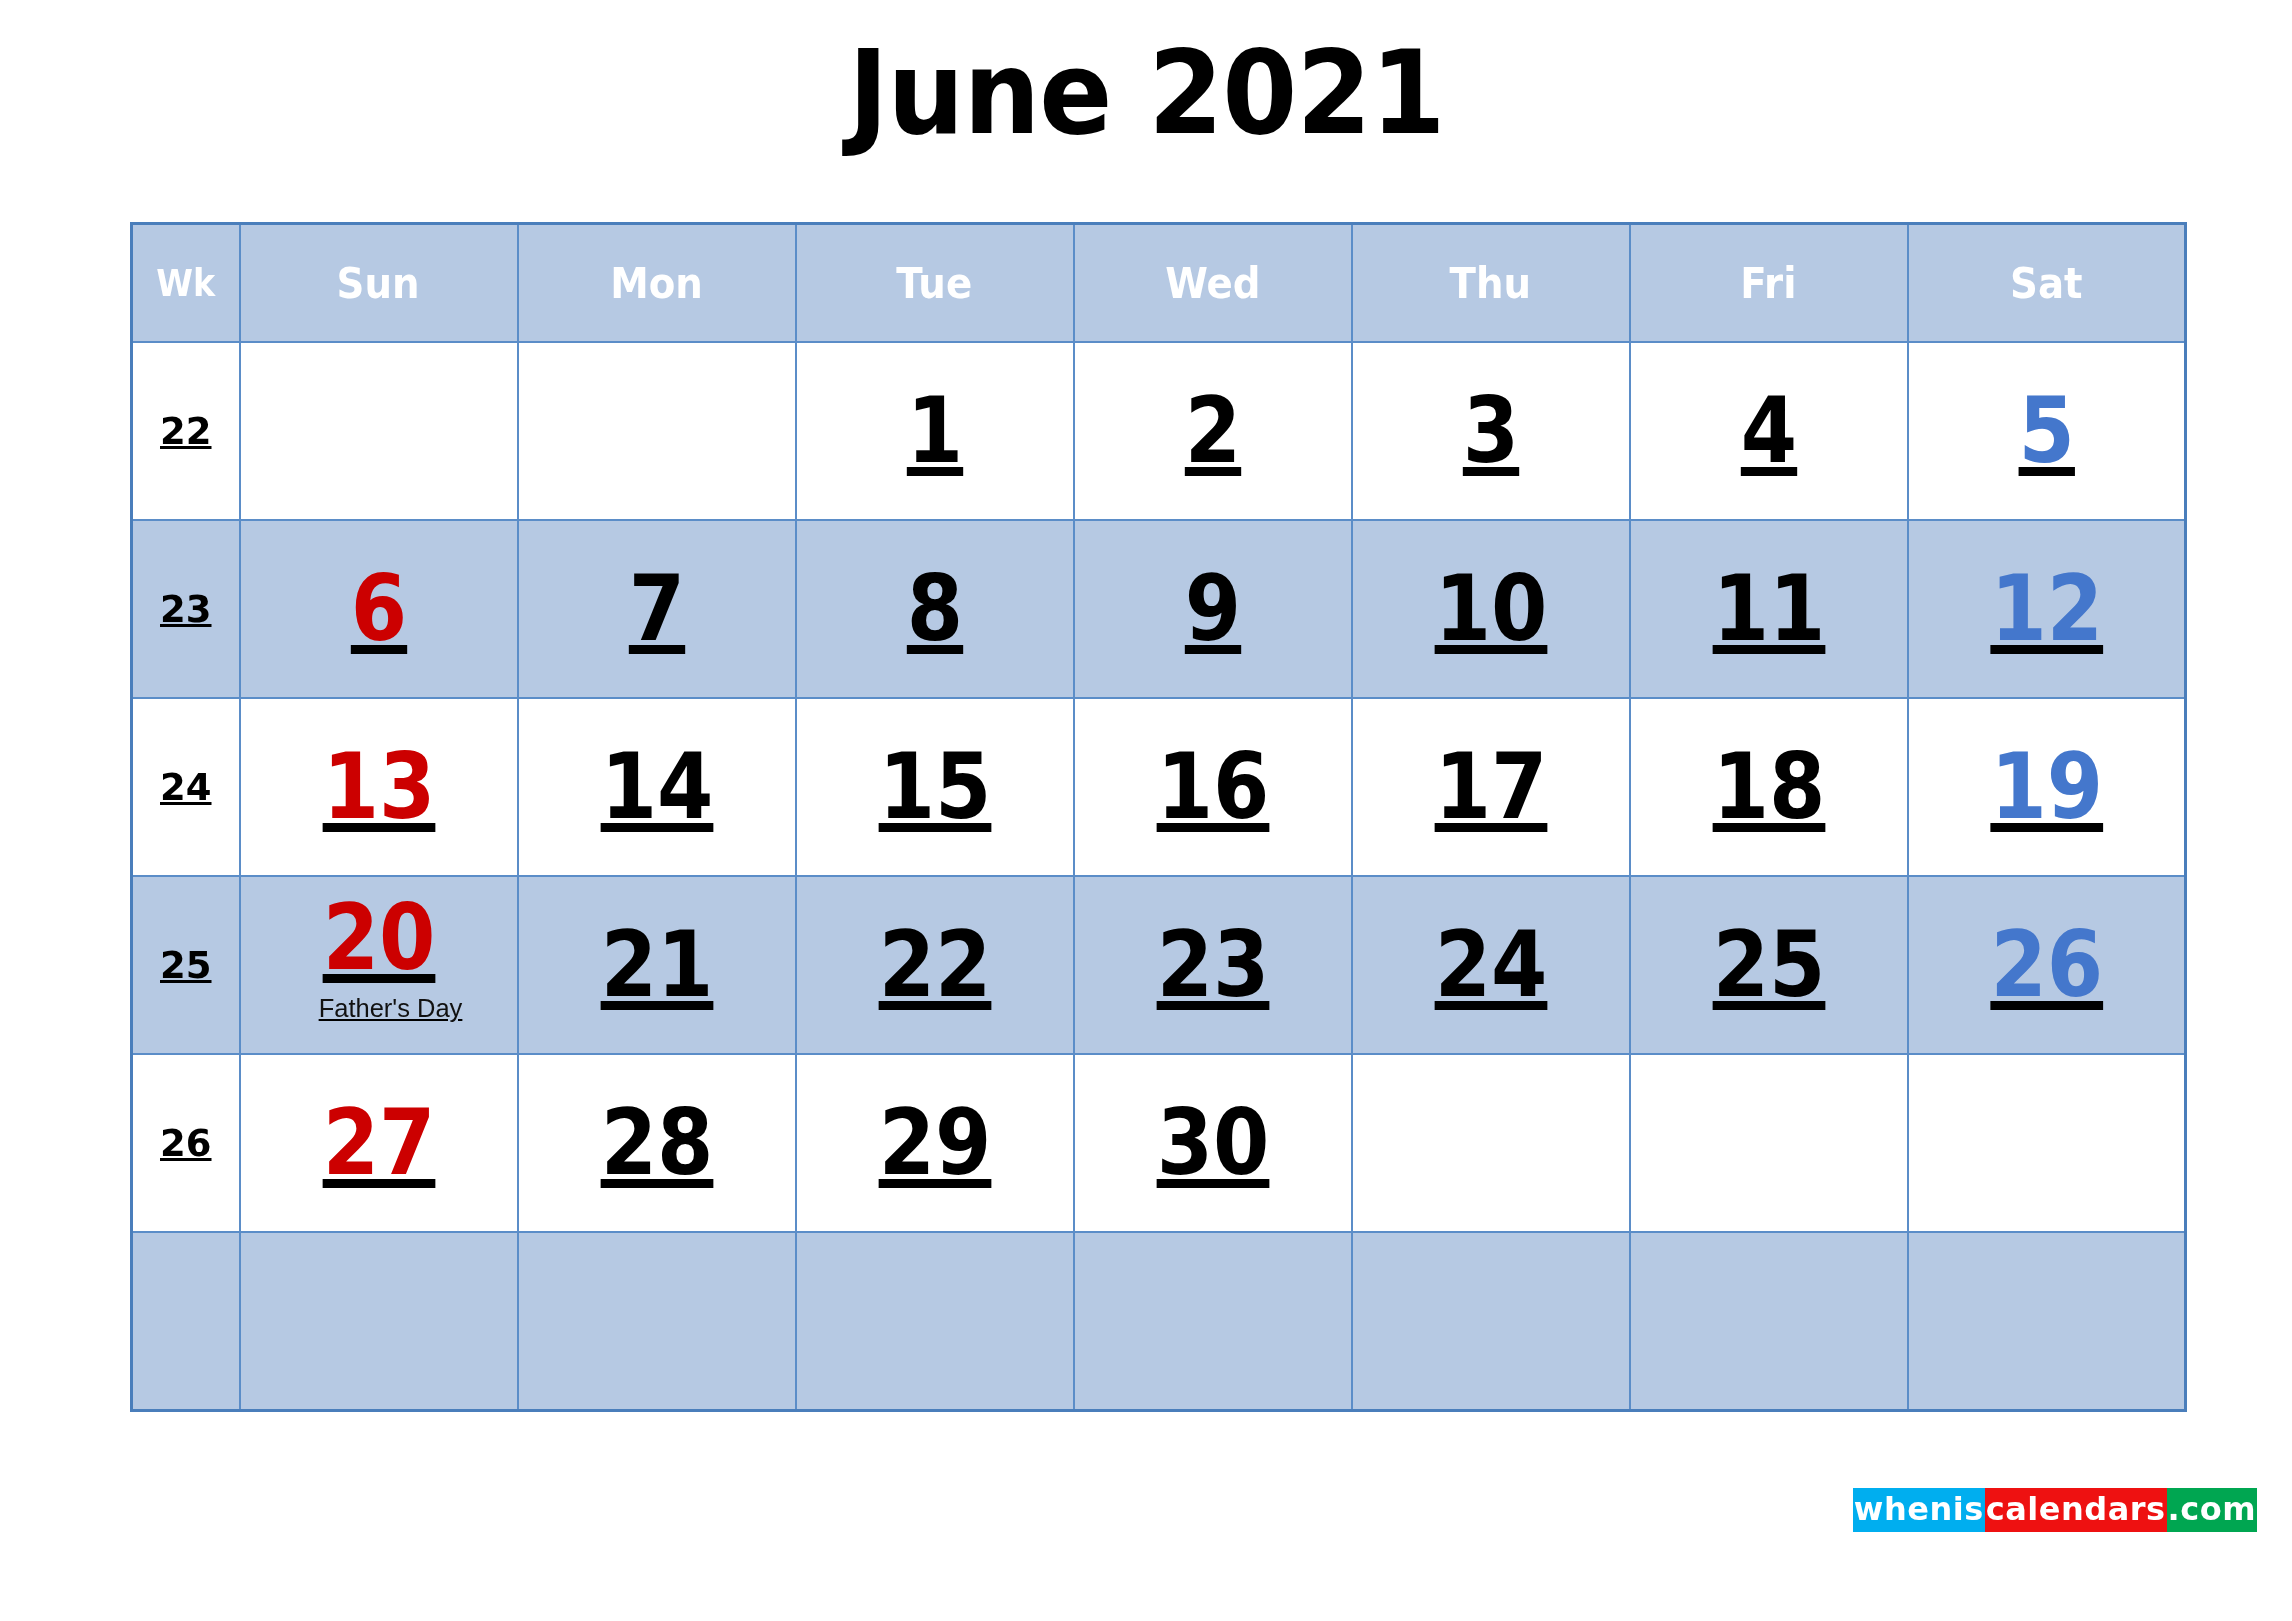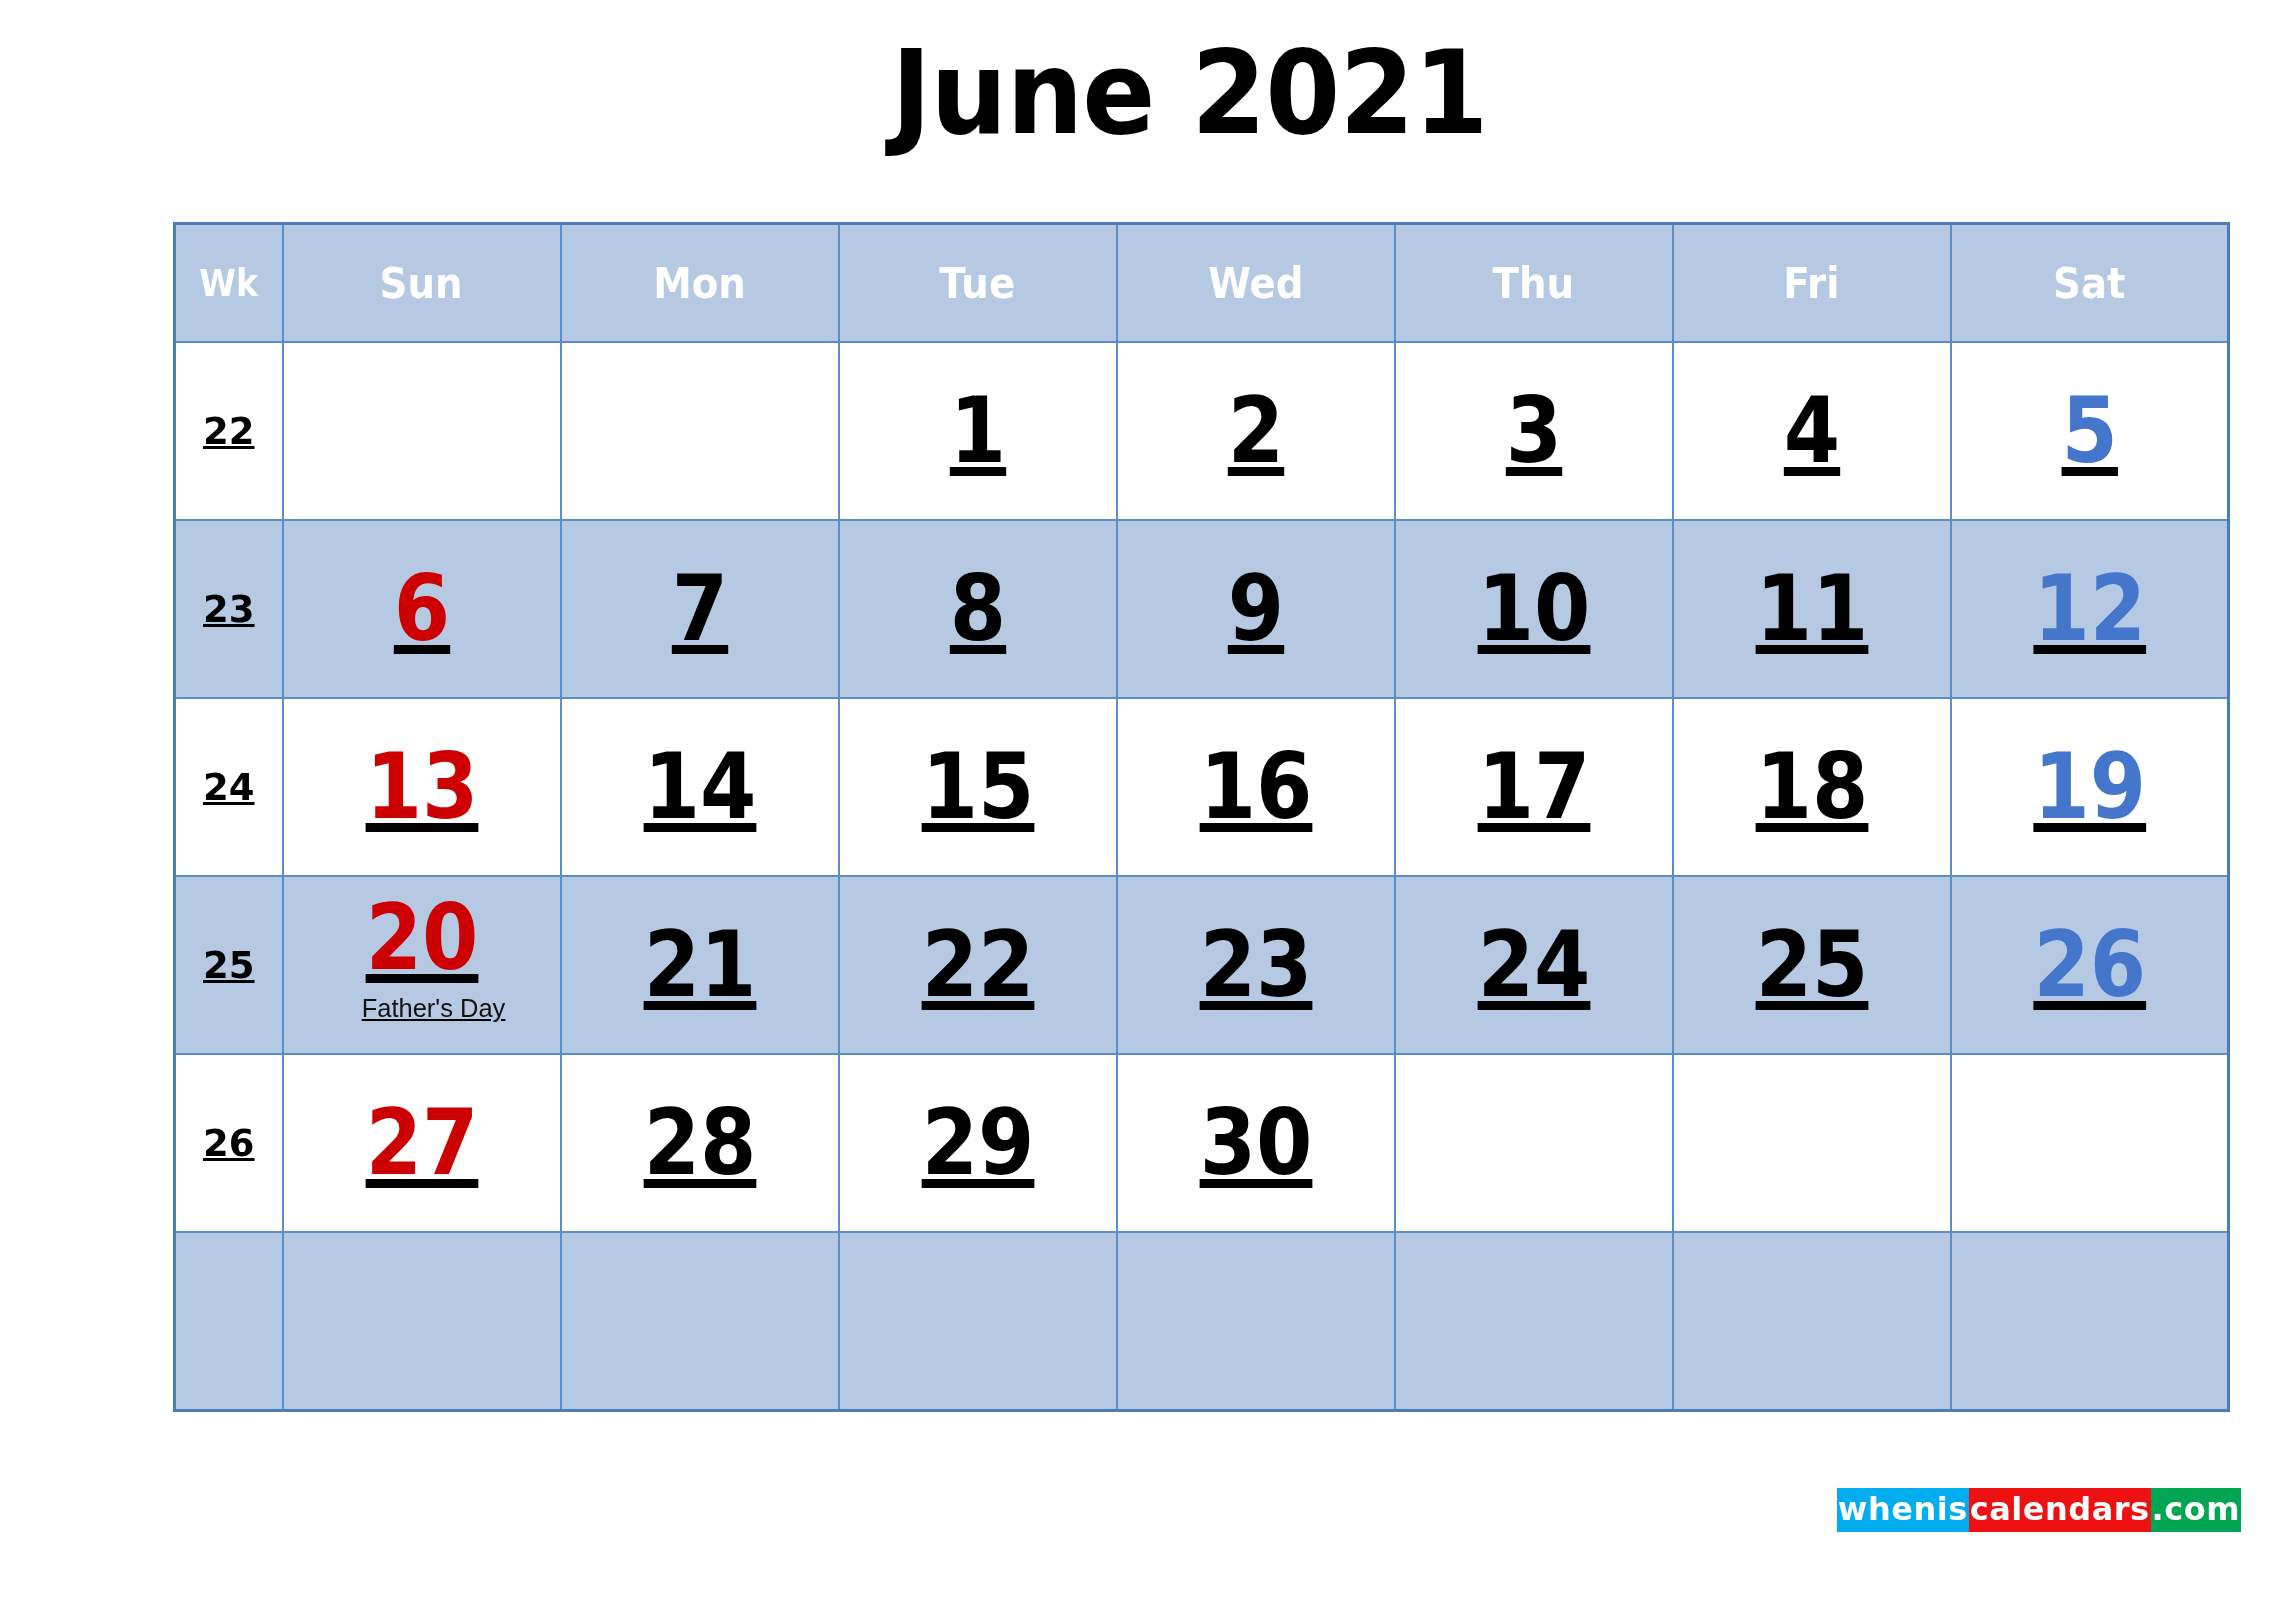--- a/index.html
+++ b/index.html
@@ -12,21 +12,20 @@
     height: 1621px;
     font-family: "Liberation Sans", sans-serif;
     position: relative;
     overflow: hidden;
   }
 
   .page {
     position: absolute;
     inset: 0;
     background: #ffffff;
-    margin-left: 43px;
   }
 
   
   .title {
     position: absolute;
     left: 0;
     top: 35px;
     width: 2293px;
     text-align: center;
     font-family: "DejaVu Sans", sans-serif;
@@ -127,21 +126,21 @@
     padding-left: 24px;
   }
 
   
   tr.blankrow { height: 178px; }
   tr.blankrow td { background: #b6c9e3; }
 
   
   .watermark {
     position: absolute;
-    right: 52px;
+    right: 36px;
     top: 1488px;
     font-family: "DejaVu Sans", sans-serif;
     font-weight: bold;
     font-size: 32px;
     line-height: 39px;
     white-space: nowrap;
     letter-spacing: 0.5px;
   }
   .watermark span {
     display: inline-block;

